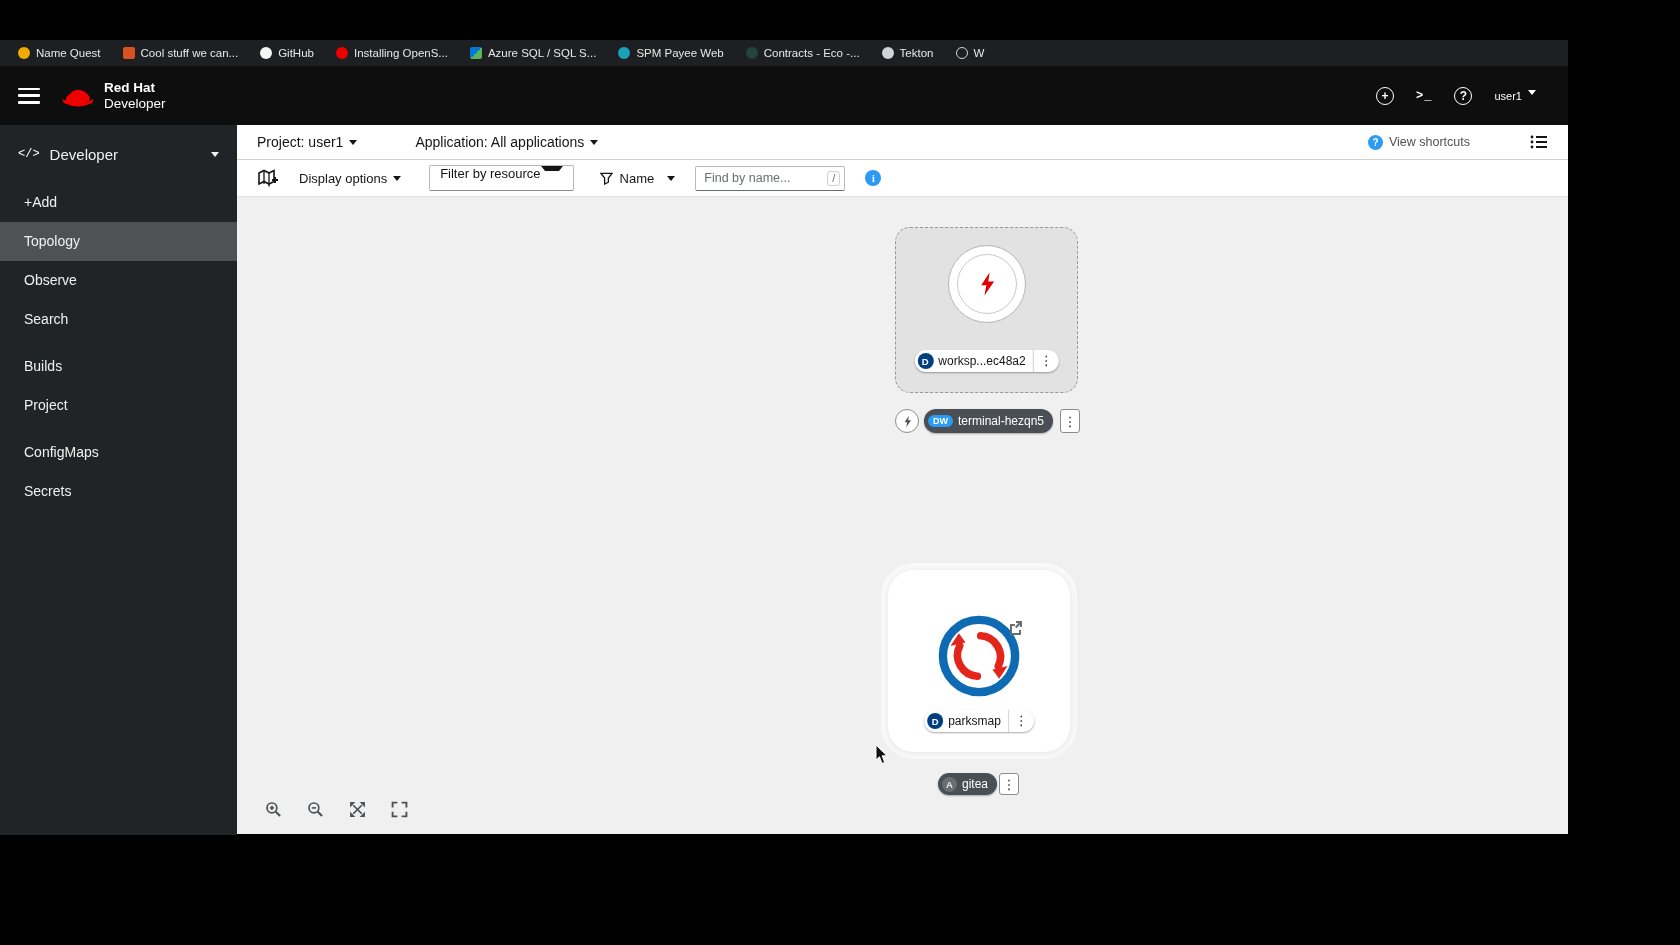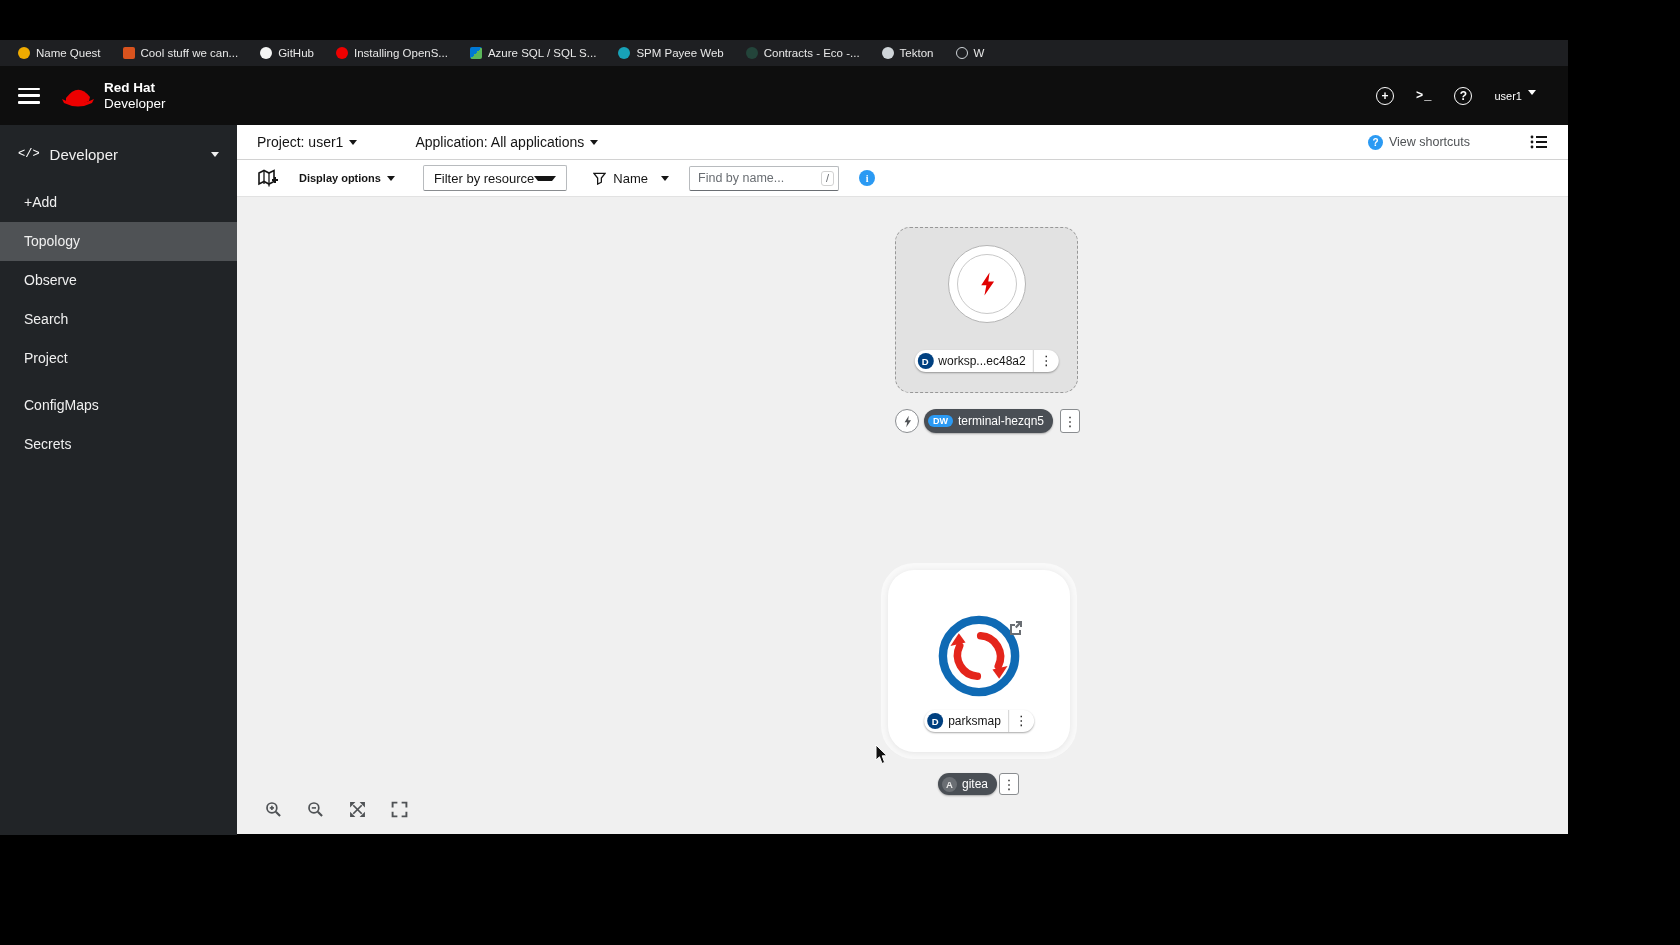--- a/index.html
+++ b/index.html
@@ -52,23 +52,23 @@
   .ctx-item { font-size:14px; color:#151515; display:flex; align-items:center; cursor:pointer; }
   .ctx-item + .ctx-item { margin-left:58px; }
   .ctx-right { margin-left:auto; display:flex; align-items:center; gap:60px; }
   .shortcuts { display:flex; align-items:center; gap:6px; font-size:12.5px; color:#4f5255; cursor:pointer; }
   .blue-q { width:15px; height:15px; border-radius:50%; background:#2b9af3; color:#fff; font-size:10px; font-weight:700;
     display:flex; align-items:center; justify-content:center; }
   .list-toggle { cursor:pointer; display:flex; }
 
   .toolbar { height:37px; background:#fff; border-bottom:1px solid #e2e2e2; display:flex; align-items:center; padding:0 20px; gap:20px; }
   .tb-iconbtn { cursor:pointer; display:flex; align-items:center; }
-  .tb-text-dd { font-size:11px; color:#151515; display:flex; align-items:center; cursor:pointer;font-weight:bold; }
+  .tb-text-dd { font-size:13px; color:#151515; display:flex; align-items:center; cursor:pointer; }
   .tb-select { font-size:13px; color:#151515; border:1px solid #b8bbbe; border-bottom-color:#8a8d90; background:#fff;
-    height:26px; padding:0 10px; display:flex; align-items:center; border-radius:2px; cursor:pointer; min-width:128px; }
+    height:26px; padding:0 10px; display:flex; align-items:flex-start; border-radius:2px; cursor:pointer; min-width:128px; }
   .tb-select .cdown { margin-left:auto; padding-left:14px; }
   .name-dd { display:flex; align-items:center; gap:7px; font-size:13px; color:#151515; cursor:pointer; }
   .find-wrap { position:relative; }
   .find-input { width:150px; height:25px; border:1px solid #b8bbbe; border-bottom-color:#6a6e73; border-radius:2px;
     font-size:12.5px; padding:0 22px 0 8px; color:#151515; font-family:"Liberation Sans", sans-serif; }
   .find-input::placeholder { color:#6a6e73; }
   .slash-kbd { position:absolute; right:5px; top:5px; font-size:11px; color:#6a6e73; border:1px solid #d2d2d2; border-radius:3px;
     padding:0 4px; line-height:13px; background:#fff; }
   .info-dot { width:16px; height:16px; border-radius:50%; background:#2b9af3; color:#fff; font-size:10px; font-weight:700;
     display:flex; align-items:center; justify-content:center; cursor:pointer; font-family:"Liberation Serif", serif; }
@@ -191,20 +191,21 @@
   <div class="sidebar">
     <div class="persp">
       <span class="code">&lt;/&gt;</span>
       <span>Developer</span>
       <i class="cdown"></i>
     </div>
     <div class="nav-item">+Add</div>
     <div class="nav-item selected">Topology</div>
     <div class="nav-item">Observe</div>
     <div class="nav-item">Search</div>
+    <div class="nav-item nav-gap">Builds</div>
     <div class="nav-item">Project</div>
     <div class="nav-item nav-gap">ConfigMaps</div>
     <div class="nav-item">Secrets</div>
   </div>
 
   <div class="main">
 
     <div class="context-bar">
       <span class="ctx-item">
         <span>Project: user1</span>

